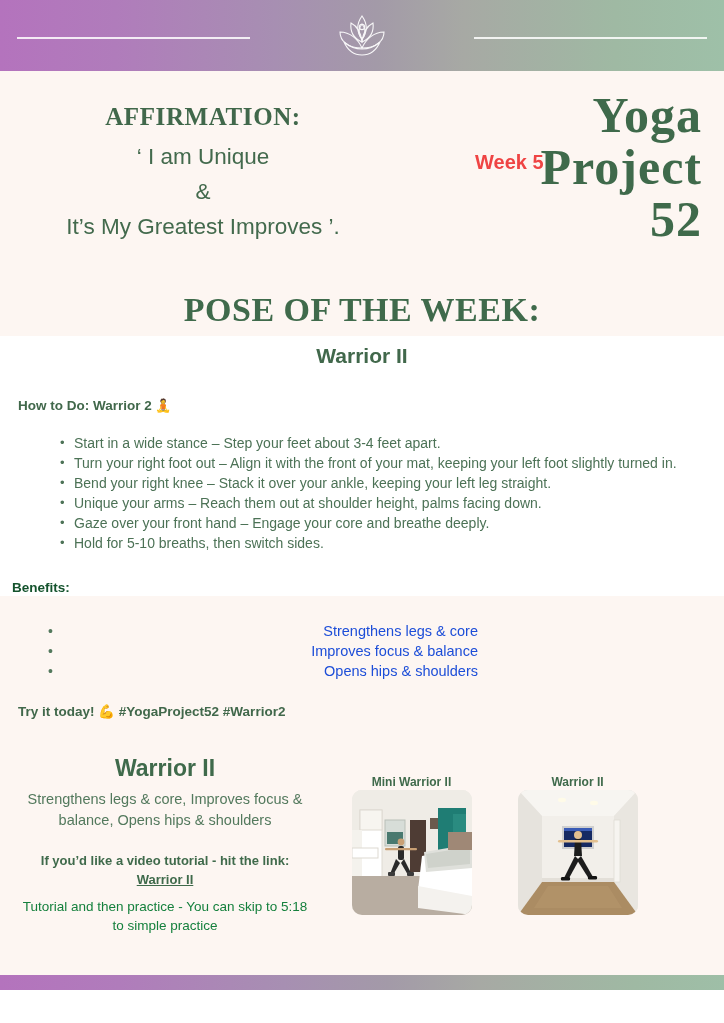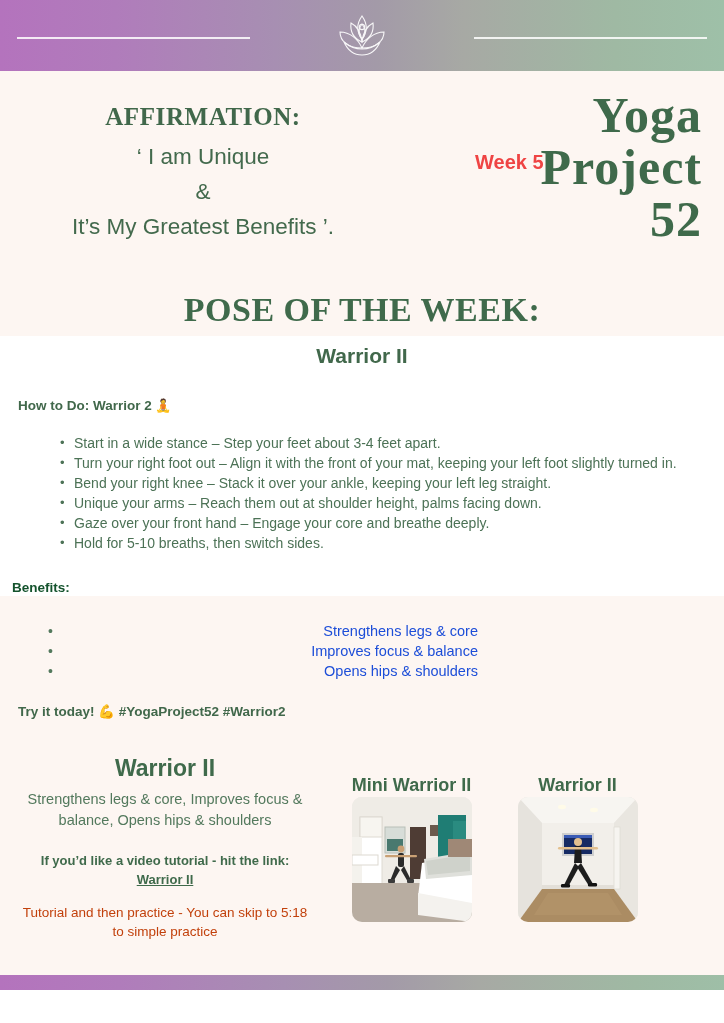--- a/index.html
+++ b/index.html
@@ -248,35 +248,35 @@
     font-weight: bold;
     line-height: 19px;
     color: #3f6a4b;
   }
   .tutorial-link {
     text-decoration: underline;
     color: #3f6a4b;
     cursor: pointer;
   }
   .tutorial-note {
-    margin-top: 14px;
+    margin-top: 8px;
     font-size: 13.5px;
     line-height: 19px;
-    color: #c2410c;
+    color: #15803d;
   }
 
   
   .photo-col {
     position: absolute;
     text-align: center;
   }
   .photo-col-1 { left: 344px; top: 775px; width: 135px; }
   .photo-col-2 { left: 510px; top: 775px; width: 135px; }
   .photo-caption {
-    font-size: 18px;
+    font-size: 12px;
     font-weight: bold;
     color: #3f6a4b;
     margin-bottom: 1px;
   }
   .photo-frame {
     width: 120px;
     height: 125px;
     border-radius: 10px;
     overflow: hidden;
     position: relative;
@@ -310,21 +310,21 @@
         <path d="M13 32 C17 41 24 45 31 45 C38 45 45 41 49 32 C42 38 36 39 31 39 C26 39 20 38 13 32 Z"></path>
       </svg>
     </div>
   </div>
 
   <div class="hero">
     <div class="affirmation-block">
       <div class="affirmation-title">AFFIRMATION:</div>
       <div class="affirmation-line">‘ I am Unique</div>
       <div class="affirmation-line">&amp;</div>
-      <div class="affirmation-line">It’s My Greatest Benefits ’.</div>
+      <div class="affirmation-line">It’s My Greatest Improves ’.</div>
     </div>
 
     <div class="brand-block">
       <span class="brand-line">Yoga</span>
       <span class="brand-line">Project</span>
       <span class="brand-line">52</span>
     </div>
   </div>
 
   <div class="week-label">Week 5</div>

